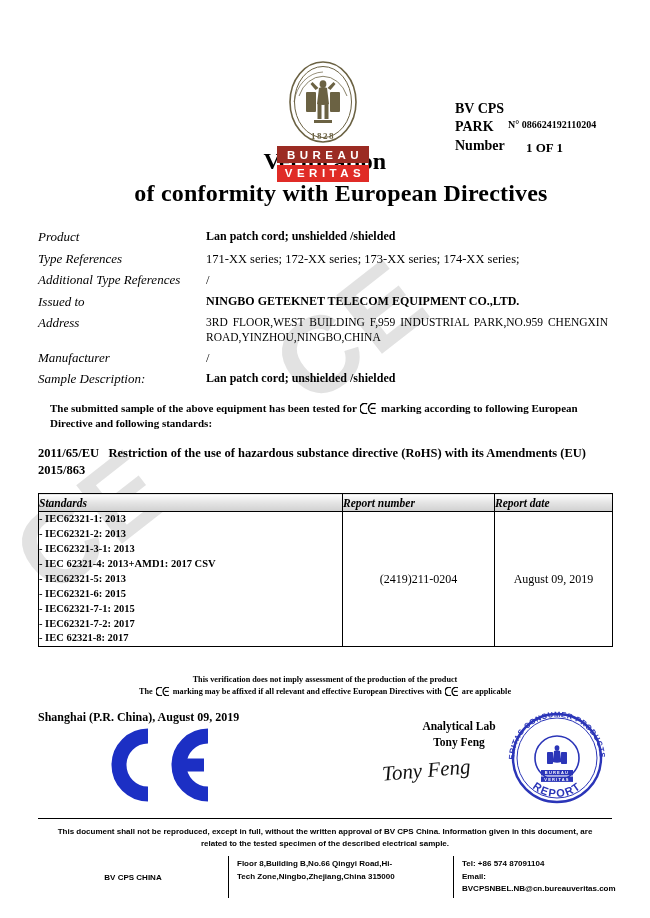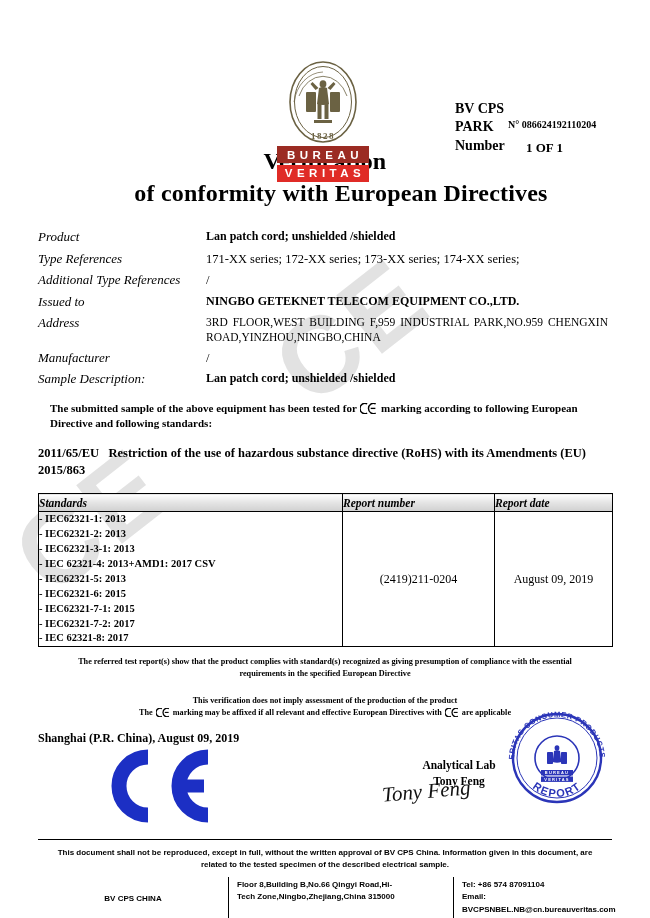--- a/index.html
+++ b/index.html
@@ -101,30 +101,30 @@
   td.stds div{
     font-weight:bold;font-size:10.5px;line-height:1.42;white-space:nowrap;
   }
   td.ctr{text-align:center;vertical-align:middle;font-size:12px;}
 
   
   .note{
     margin:9px 62px 0 62px;text-align:center;
     font-weight:bold;font-size:8.2px;line-height:1.45;
   }
-  .note2{margin-top:15px;}
+  .note2{margin-top:27px;}
 
   
   .sigzone{position:relative;height:108px;margin-top:12px;}
   .place{
     position:absolute;left:38px;top:0;font-weight:bold;font-size:12px;
   }
   .ce-big{position:absolute;left:96px;top:18px;}
   .anlab{
-    position:absolute;left:404px;top:26px;width:110px;text-align:center;
+    position:absolute;left:404px;top:8px;width:110px;text-align:center;
     font-weight:bold;font-size:11.5px;line-height:1.42;font-family:Liberation Serif, serif;
   }
   .signature{
     position:absolute;left:382px;top:48px;
     font-family:"Liberation Serif",serif;font-style:italic;
     font-size:21px;color:#111;transform:rotate(-5deg);
   }
   .stamp{position:absolute;left:497px;top:700px;}
 
   
@@ -277,21 +277,20 @@
           <div>-  IEC62321-7-1: 2015</div>
           <div>-  IEC62321-7-2: 2017</div>
           <div>-  IEC 62321-8: 2017</div>
         </td>
         <td class="ctr">(2419)211-0204</td>
         <td class="ctr">August 09, 2019</td>
       </tr>
     </tbody>
       </table>
 
-    <div class="note">The referred test report(s) show that the product complies with standard(s) recognized as giving presumption of compliance with the essential requirements in the specified European Directive</div>
     <div class="note note2">
       <div>This verification does not imply assessment of the production of the product</div>
       <div>
         <span>The</span>
         <svg class="ce-inline" width="14" height="9" viewBox="0 0 30 20">
           <path d="M12.5 1.5 A9 9.5 0 1 0 12.5 18.5" fill="none" stroke="#000" stroke-width="2.8"></path>
           <path d="M28 1.5 A9 9.5 0 1 0 28 18.5" fill="none" stroke="#000" stroke-width="2.8"></path>
           <rect x="19" y="8.6" width="8.5" height="2.4" fill="#000"></rect>
         </svg>
         <span>marking may be affixed if all relevant and effective European Directives with</span>

